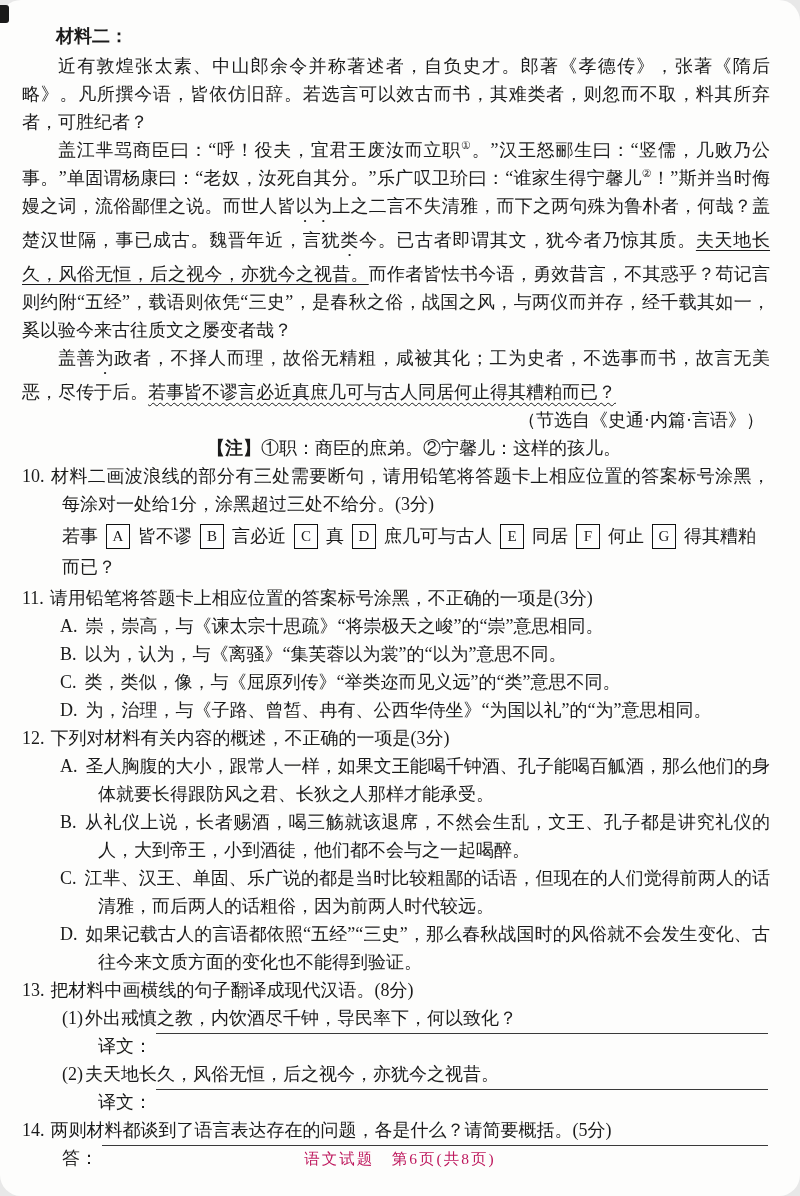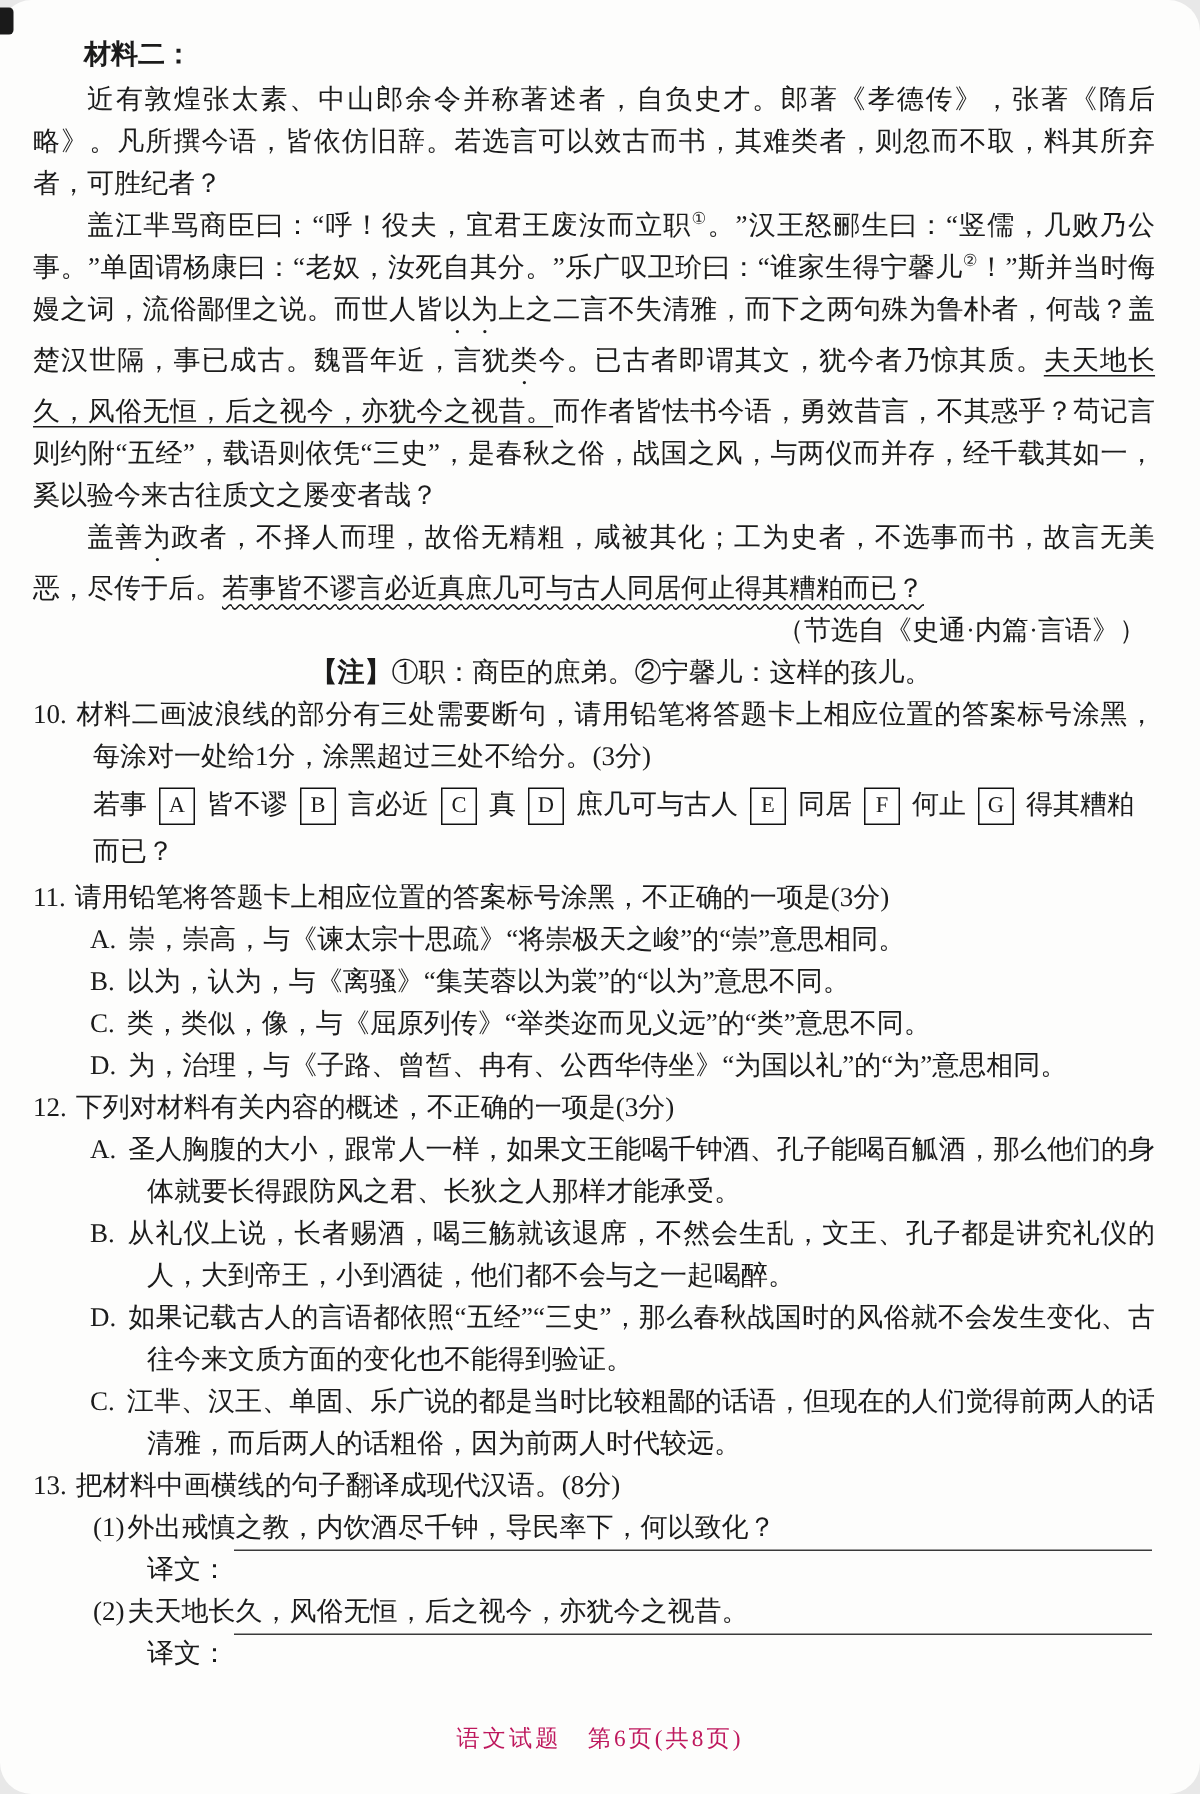--- a/index.html
+++ b/index.html
@@ -70,38 +70,45 @@
           <p class="option"><span class="opt-label">C.</span><span>类，类似，像，与《屈原列传》“举类迩而见义远”的“类”意思不同。</span></p>
           <p class="option"><span class="opt-label">D.</span><span>为，治理，与《子路、曾皙、冉有、公西华侍坐》“为国以礼”的“为”意思相同。</span></p>
         </div>
     </div>
 
     <div>
       <p class="qstem"><span class="qnum">12.</span><span>下列对材料有关内容的概述，不正确的一项是(3分)</span></p>
       <div id="q12-options">
           <p class="option"><span class="opt-label">A.</span><span>圣人胸腹的大小，跟常人一样，如果文王能喝千钟酒、孔子能喝百觚酒，那么他们的身体就要长得跟防风之君、长狄之人那样才能承受。</span></p>
           <p class="option"><span class="opt-label">B.</span><span>从礼仪上说，长者赐酒，喝三觞就该退席，不然会生乱，文王、孔子都是讲究礼仪的人，大到帝王，小到酒徒，他们都不会与之一起喝醉。</span></p>
+          <p class="option"><span class="opt-label">C.</span><span>江芈、汉王、单固、乐广说的都是当时比较粗鄙的话语，但现在的人们觉得前两人的话清雅，而后两人的话粗俗，因为前两人时代较远。</span></p>
           <p class="option"><span class="opt-label">D.</span><span>如果记载古人的言语都依照“五经”“三史”，那么春秋战国时的风俗就不会发生变化、古往今来文质方面的变化也不能得到验证。</span></p>
-          <p class="option"><span class="opt-label">C.</span><span>江芈、汉王、单固、乐广说的都是当时比较粗鄙的话语，但现在的人们觉得前两人的话清雅，而后两人的话粗俗，因为前两人时代较远。</span></p>
         </div>
     </div>
 
     <div>
       <p class="qstem"><span class="qnum">13.</span><span>把材料中画横线的句子翻译成现代汉语。(8分)</span></p>
       <div id="q13-subs">
           <p class="sub"><span class="sub-label">(1)</span><span>外出戒慎之教，内饮酒尽千钟，导民率下，何以致化？</span></p>
           <p class="answer-line">
             <span>译文：</span>
             <span class="fill-line"></span>
           </p>
           <p class="sub"><span class="sub-label">(2)</span><span>夫天地长久，风俗无恒，后之视今，亦犹今之视昔。</span></p>
           <p class="answer-line">
             <span>译文：</span>
             <span class="fill-line"></span>
           </p>
         </div>
     </div>
 
+    <div>
+      <p class="qstem"><span class="qnum">14.</span><span>两则材料都谈到了语言表达存在的问题，各是什么？请简要概括。(5分)</span></p>
+      <p class="answer-line l1">
+          <span>答：</span>
+          <span class="fill-line"></span>
+        </p>
+    </div>
 
   </div>
 
   <div class="footer">语文试题　第6页(共8页)</div>
 </div>
 
 </body></html>

